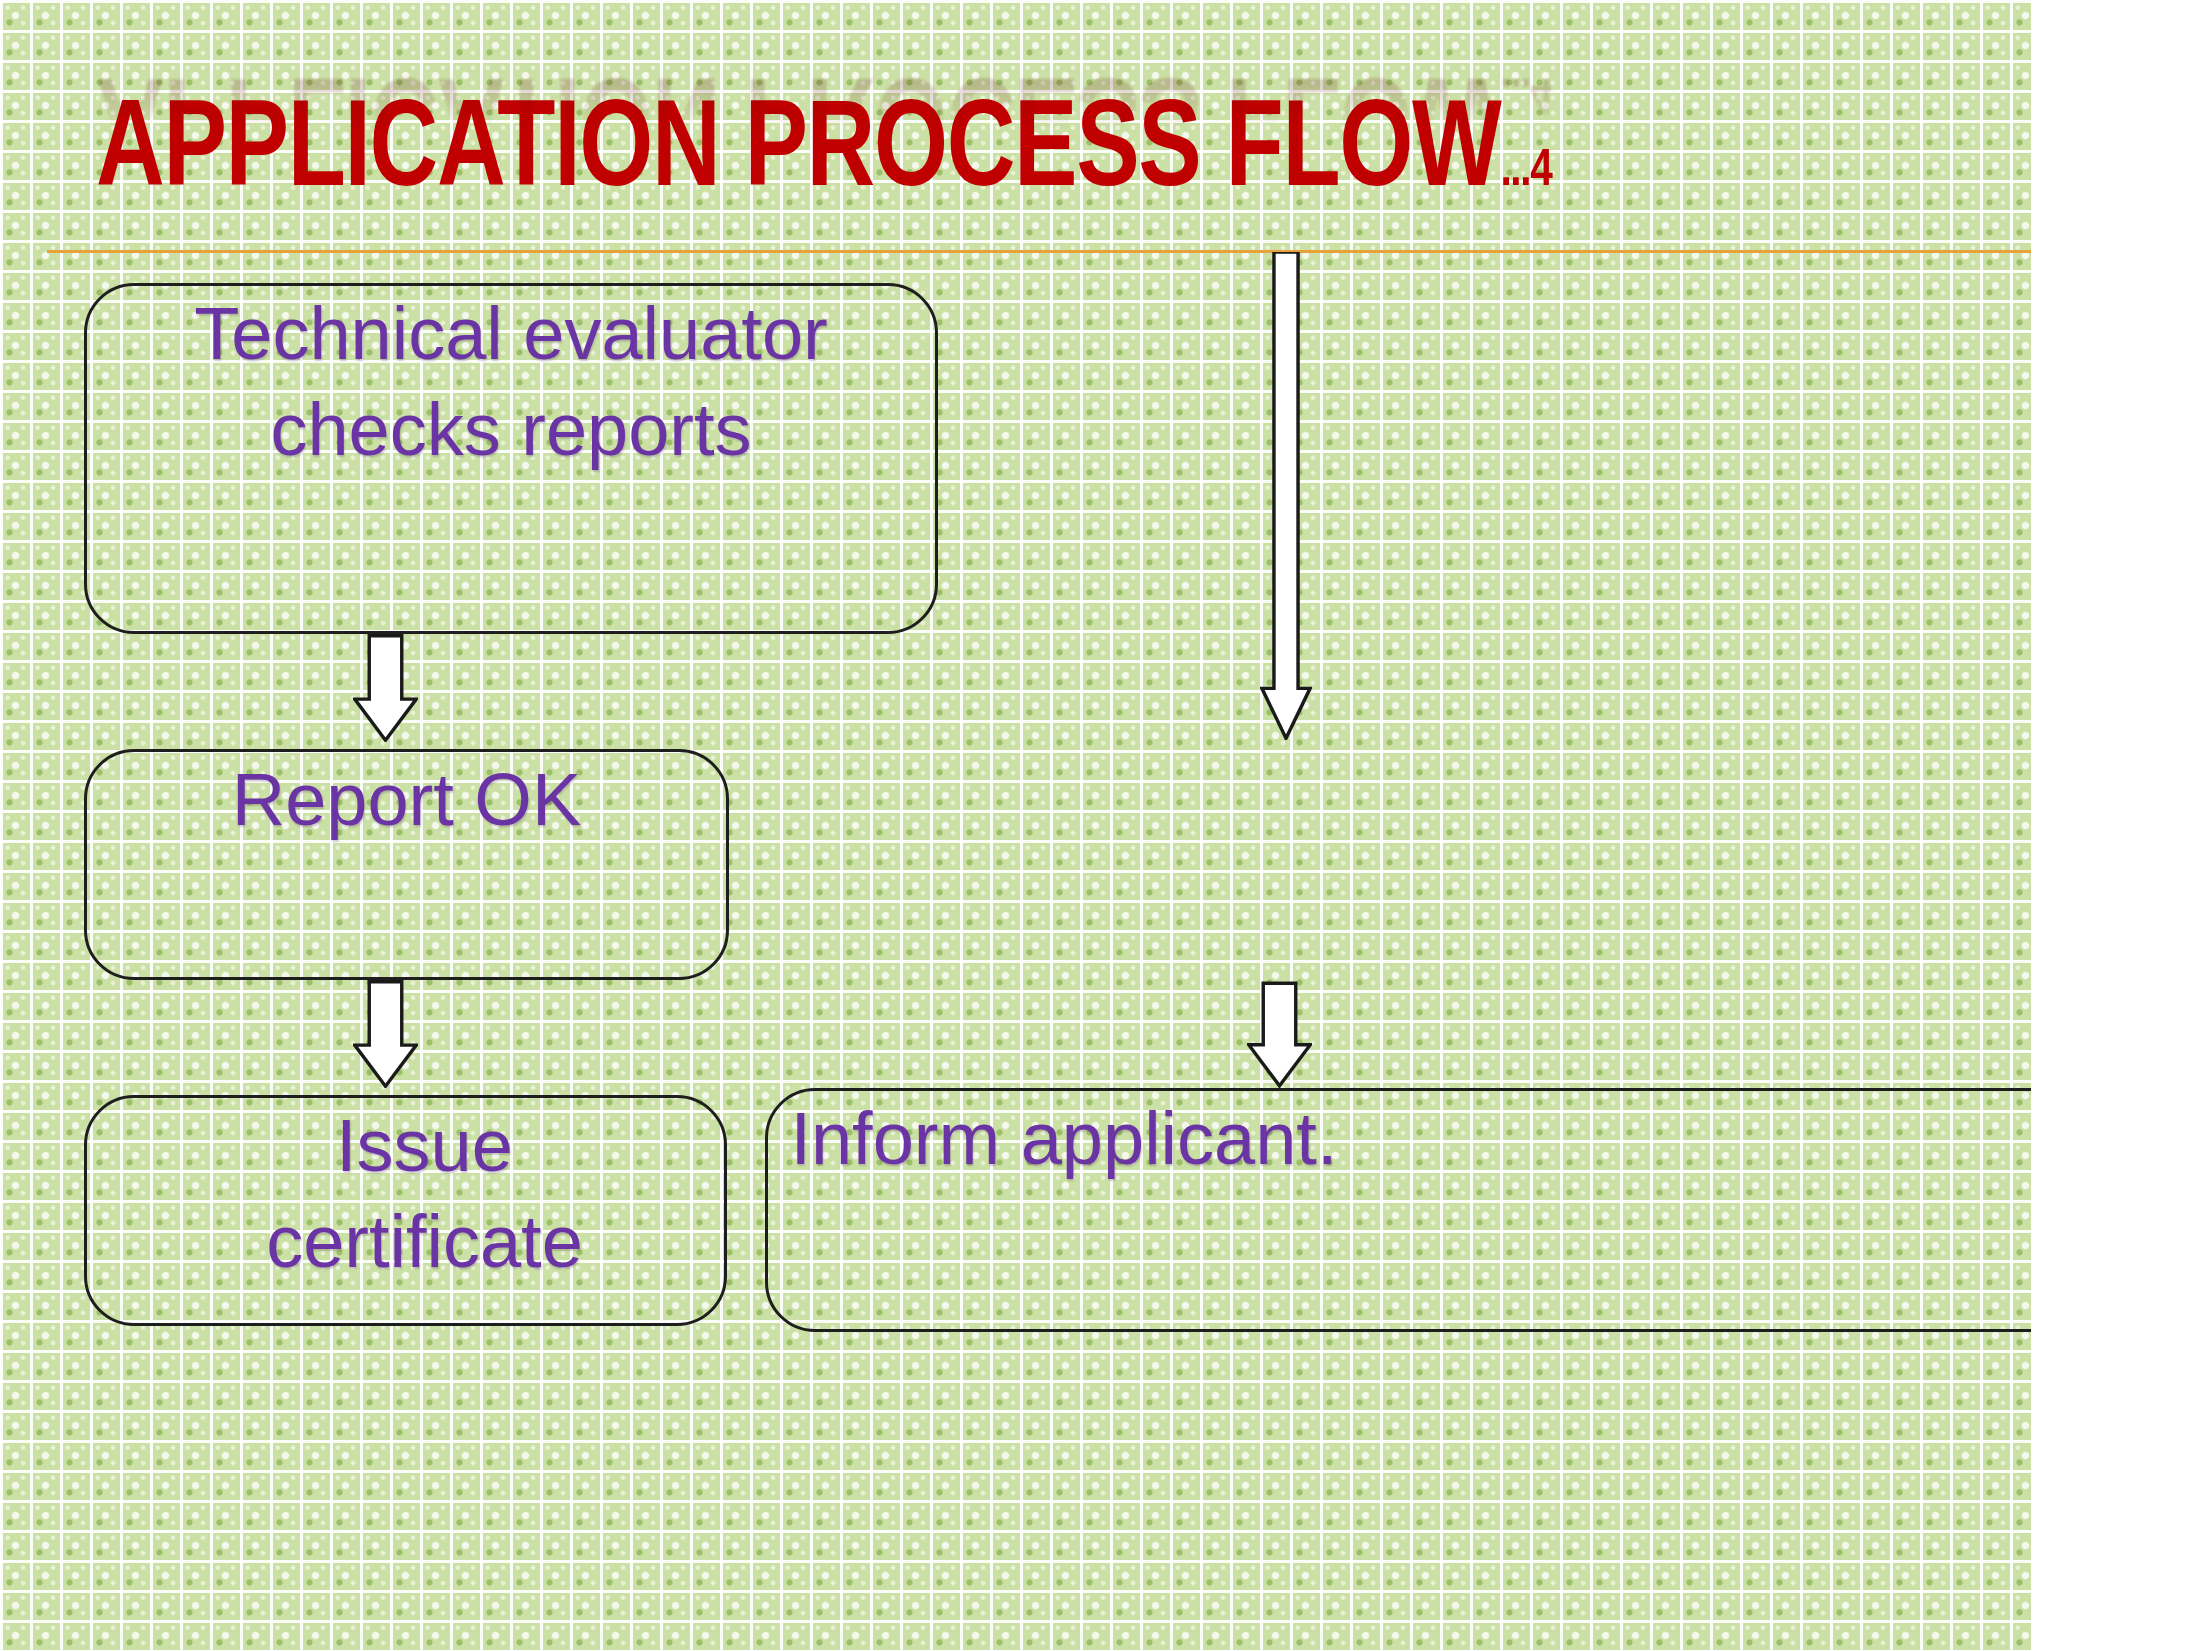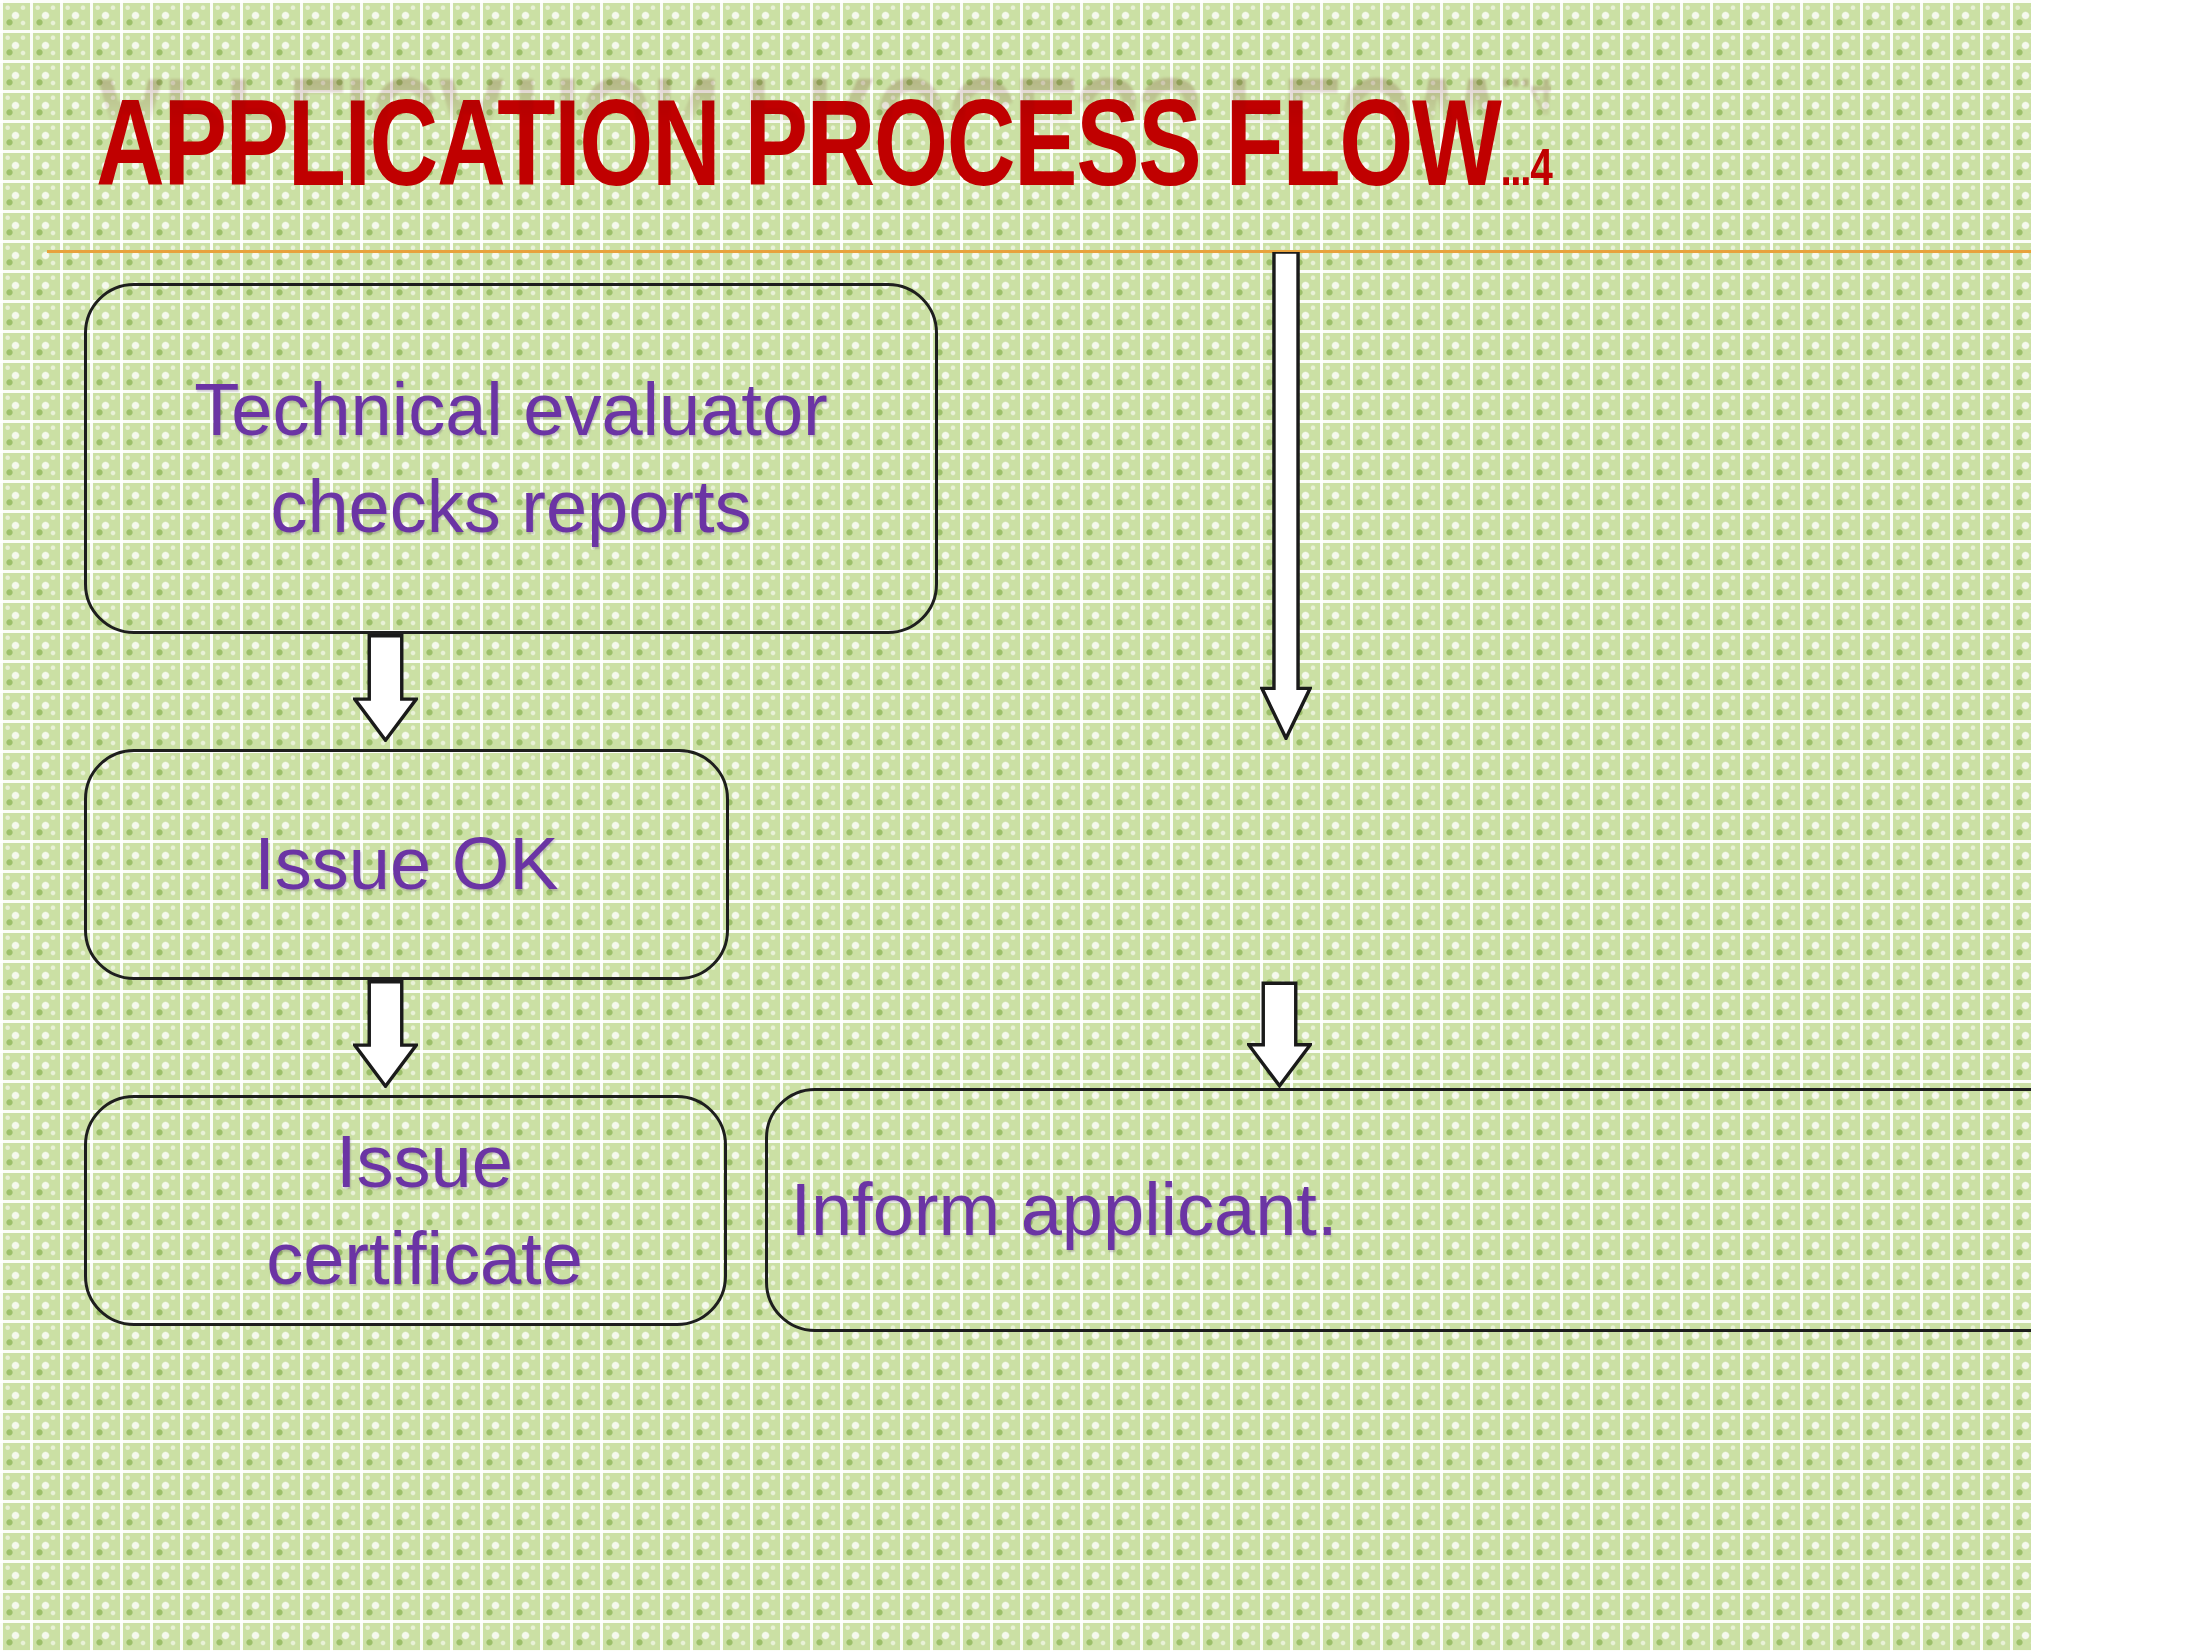--- a/index.html
+++ b/index.html
@@ -39,21 +39,21 @@
   }
 
   .divider{
     position:absolute;left:47px;top:250px;width:2141px;height:3.4px;
     background:#e8a23c;
   }
 
   
   .flow-box{
     position:absolute;border:3.4px solid #1e1e1e;border-radius:50px;
-    display:flex;align-items:center;justify-content:center;
+    display:flex;align-items:flex-start;justify-content:center;
     box-sizing:border-box;
   }
   .box-text{
     color:#6b34a4;font-size:74px;line-height:1.3;text-align:center;
     white-space:pre-line;
     text-shadow:0.9px 1.7px 1.7px rgba(60,30,90,.22);
   }
   .box-technical   {left:84px;  top:283px;  width:854px;  height:351px;}
   .box-report-ok   {left:84px;  top:749px;  width:645px;  height:231px;}
   .box-issue       {left:84px;  top:1095px; width:643px;  height:231px;padding-left:38px;}
@@ -97,21 +97,21 @@
 checks reports</div>
   </div>
 
   <div class="arrow arrow-1">
     <svg width="65" height="108" viewBox="0 0 76 126">
       <polygon points="19,2 57,2 57,76 74,76 38,124 2,76 19,76" fill="#ffffff" stroke="#1a1a1a" stroke-width="4" stroke-linejoin="miter"></polygon>
     </svg>
   </div>
 
   <div class="flow-box box-report-ok">
-    <div class="box-text">Issue OK</div>
+    <div class="box-text">Report OK</div>
   </div>
 
   <div class="arrow arrow-2">
     <svg width="65" height="108" viewBox="0 0 76 126">
       <polygon points="19,2 57,2 57,76 74,76 38,124 2,76 19,76" fill="#ffffff" stroke="#1a1a1a" stroke-width="4" stroke-linejoin="miter"></polygon>
     </svg>
   </div>
 
   <div class="flow-box box-issue">
     <div class="box-text">Issue

